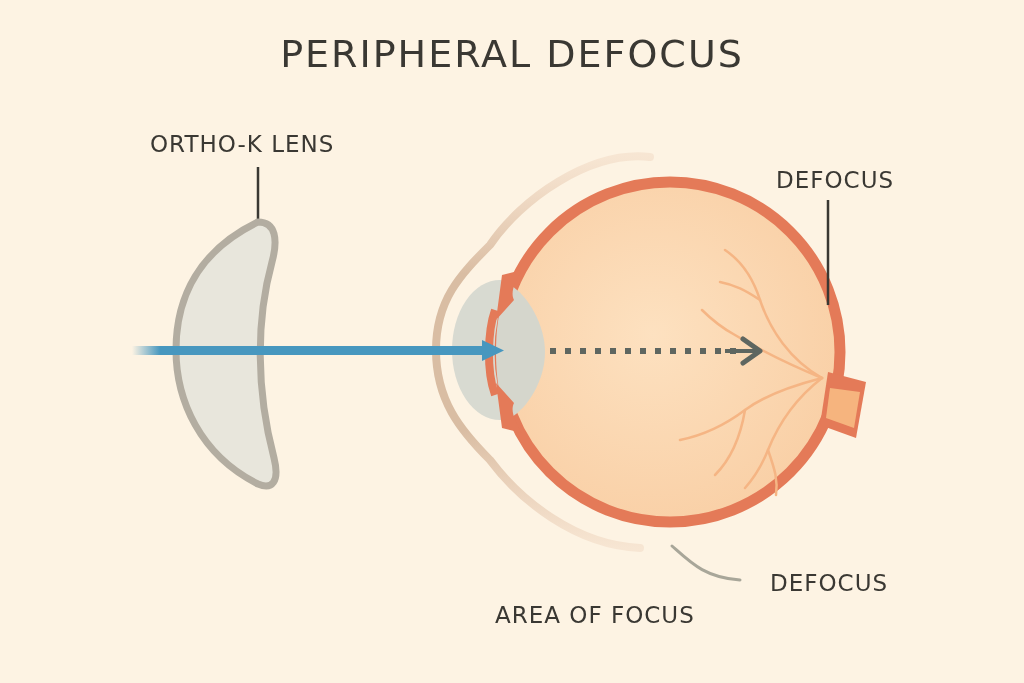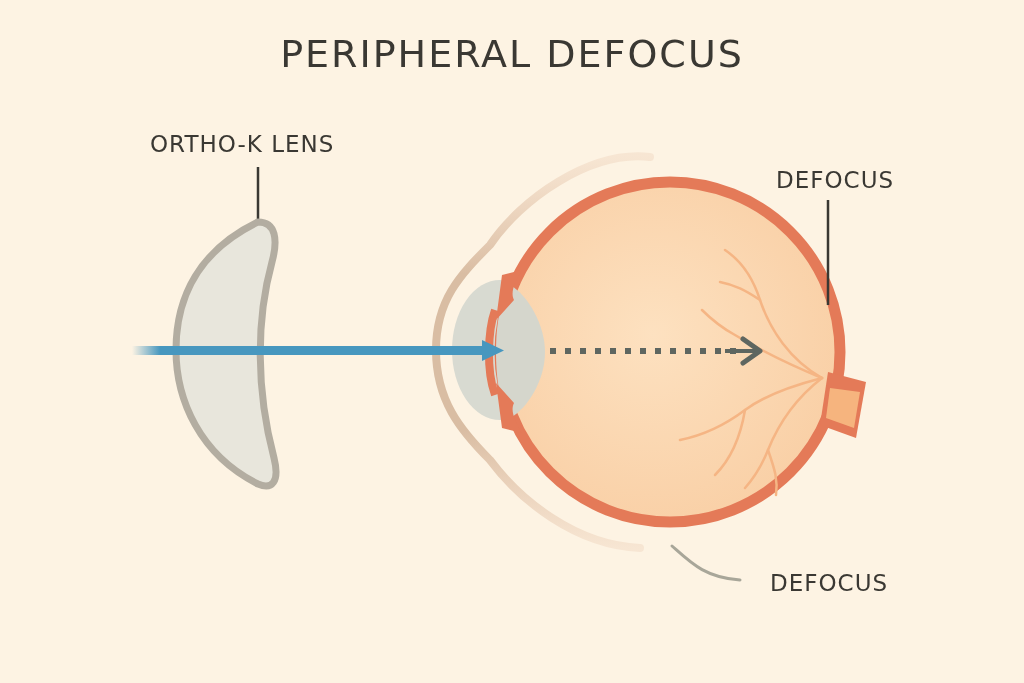--- a/index.html
+++ b/index.html
@@ -77,13 +77,14 @@
     <polyline points="743,339 760,351 743,363" fill="none" stroke="#5e6660" stroke-width="5" stroke-linejoin="round" stroke-linecap="round"></polyline>
 
     <path d="M672 546 C 690 562, 705 578, 740 580" stroke="#a8a699" stroke-width="3" fill="none" stroke-linecap="round"></path>
   </svg>
 
   <div class="label title">PERIPHERAL DEFOCUS</div>
 
   <div class="label lbl" style="left:150px; top:131px;">ORTHO-K LENS</div>
   <div class="label lbl" style="left:776px; top:167px;">DEFOCUS</div>
   <div class="label lbl" style="left:770px; top:570px;">DEFOCUS</div>
+  <div class="label lbl" style="left:495px; top:602px;">AREA OF FOCUS</div>
 </div>
 
 </body></html>

